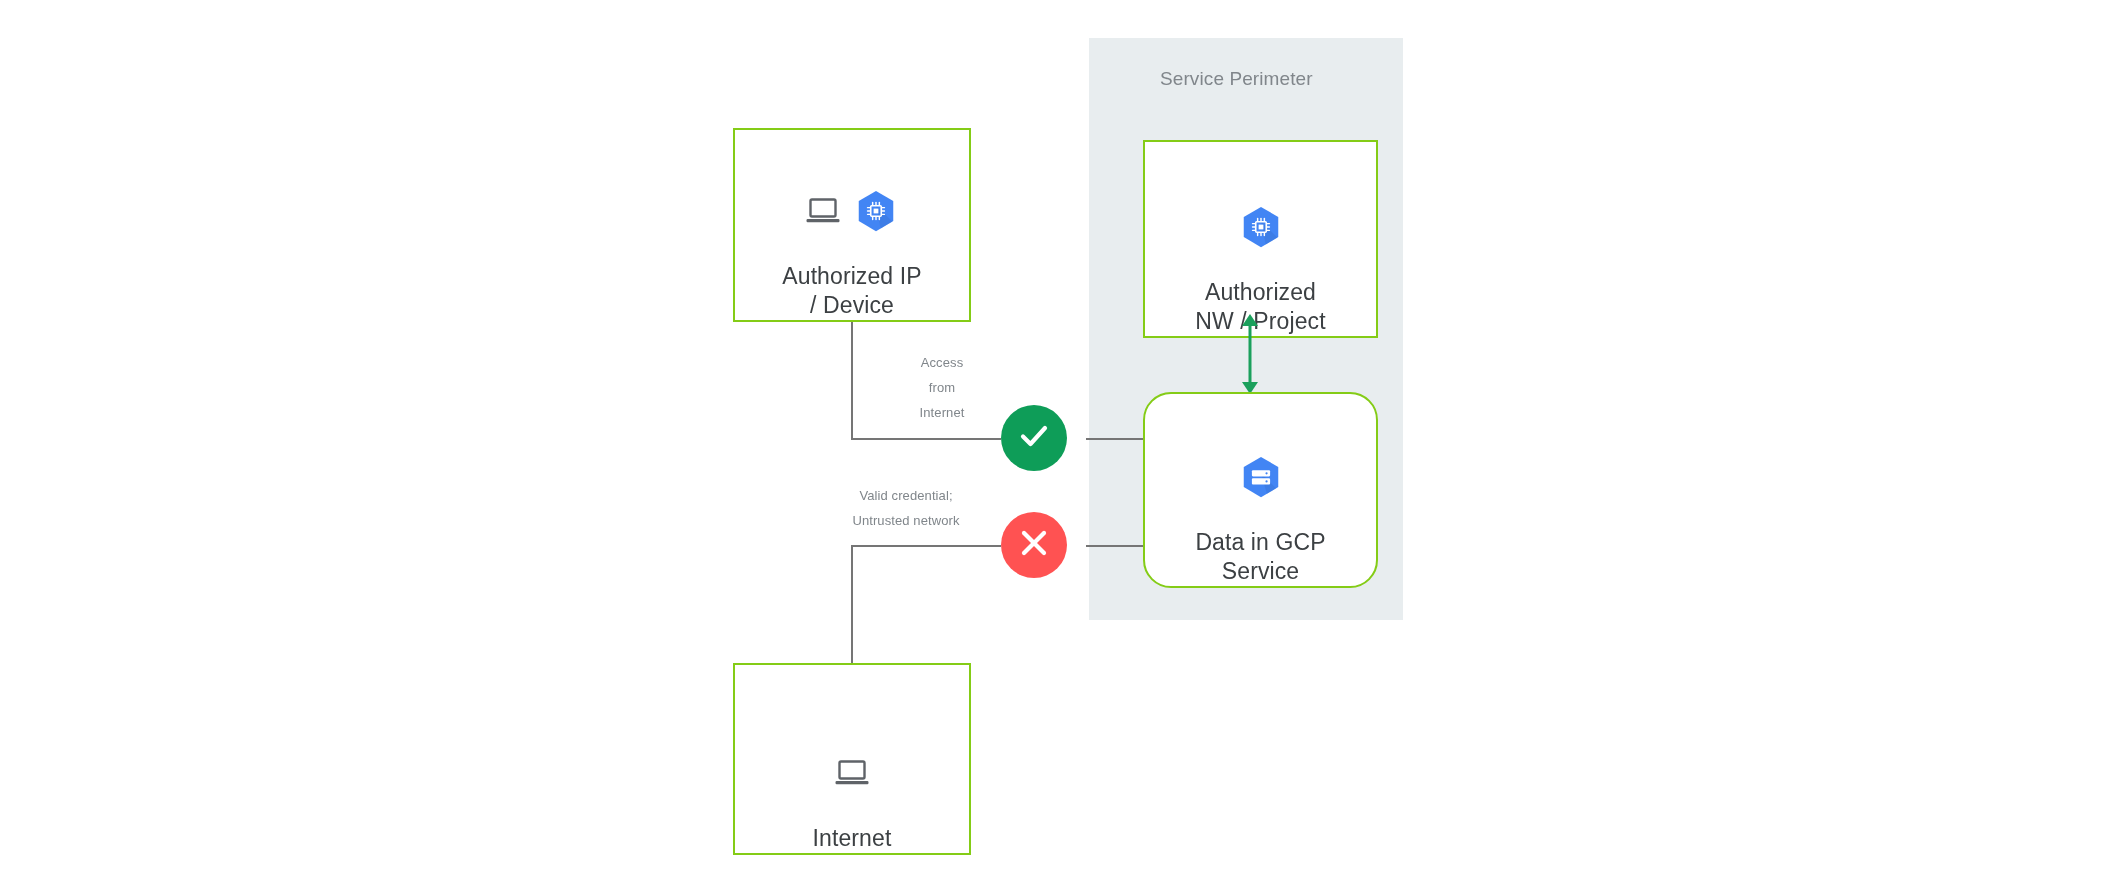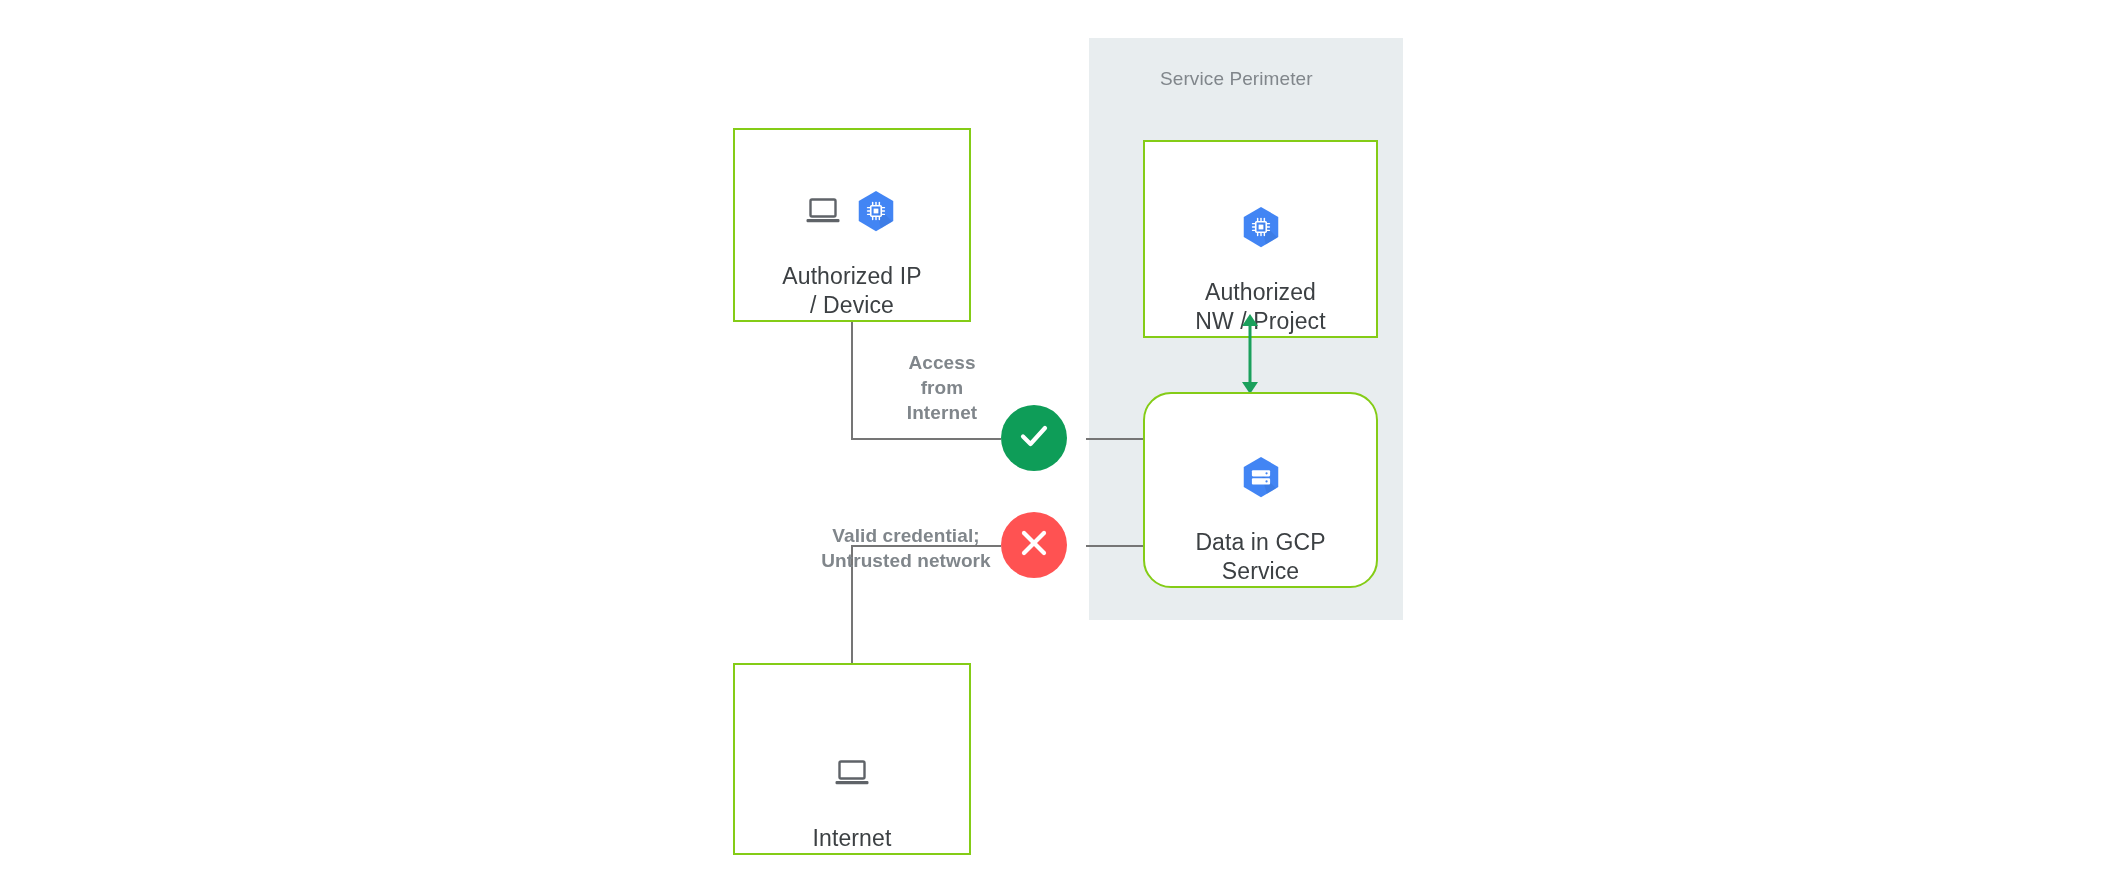--- a/index.html
+++ b/index.html
@@ -87,30 +87,29 @@
   #line-top-horiz-2 { left: 1086px; top: 438px; width: 58px;  }
 
   
   #line-bot-horiz-2 { left: 1086px; top: 545px; width: 58px;  }
   #line-bot-horiz   { left: 851px;  top: 545px; width: 150px; }
   #line-bot-vert    { left: 851px;  top: 545px; height: 119px; }
 
   
   .edge-label {
     position: absolute;
-    font-size: 19px;
+    font-size: 13px;
     line-height: 25px;
     color: #80868B;
     text-align: center;
     white-space: pre-line;
     letter-spacing: 0.1px;
-    font-weight: bold;
   }
   #edge-label-access  { left: 862px; top: 350px; width: 160px; text-align: center; }
-  #edge-label-invalid { left: 790px; top: 483px; width: 232px; margin-top: 40px; }
+  #edge-label-invalid { left: 790px; top: 483px; width: 232px; }
 
   
   .badge {
     position: absolute;
     width: 66px;
     height: 66px;
     border-radius: 50%;
     display: flex;
     align-items: center;
     justify-content: center;

